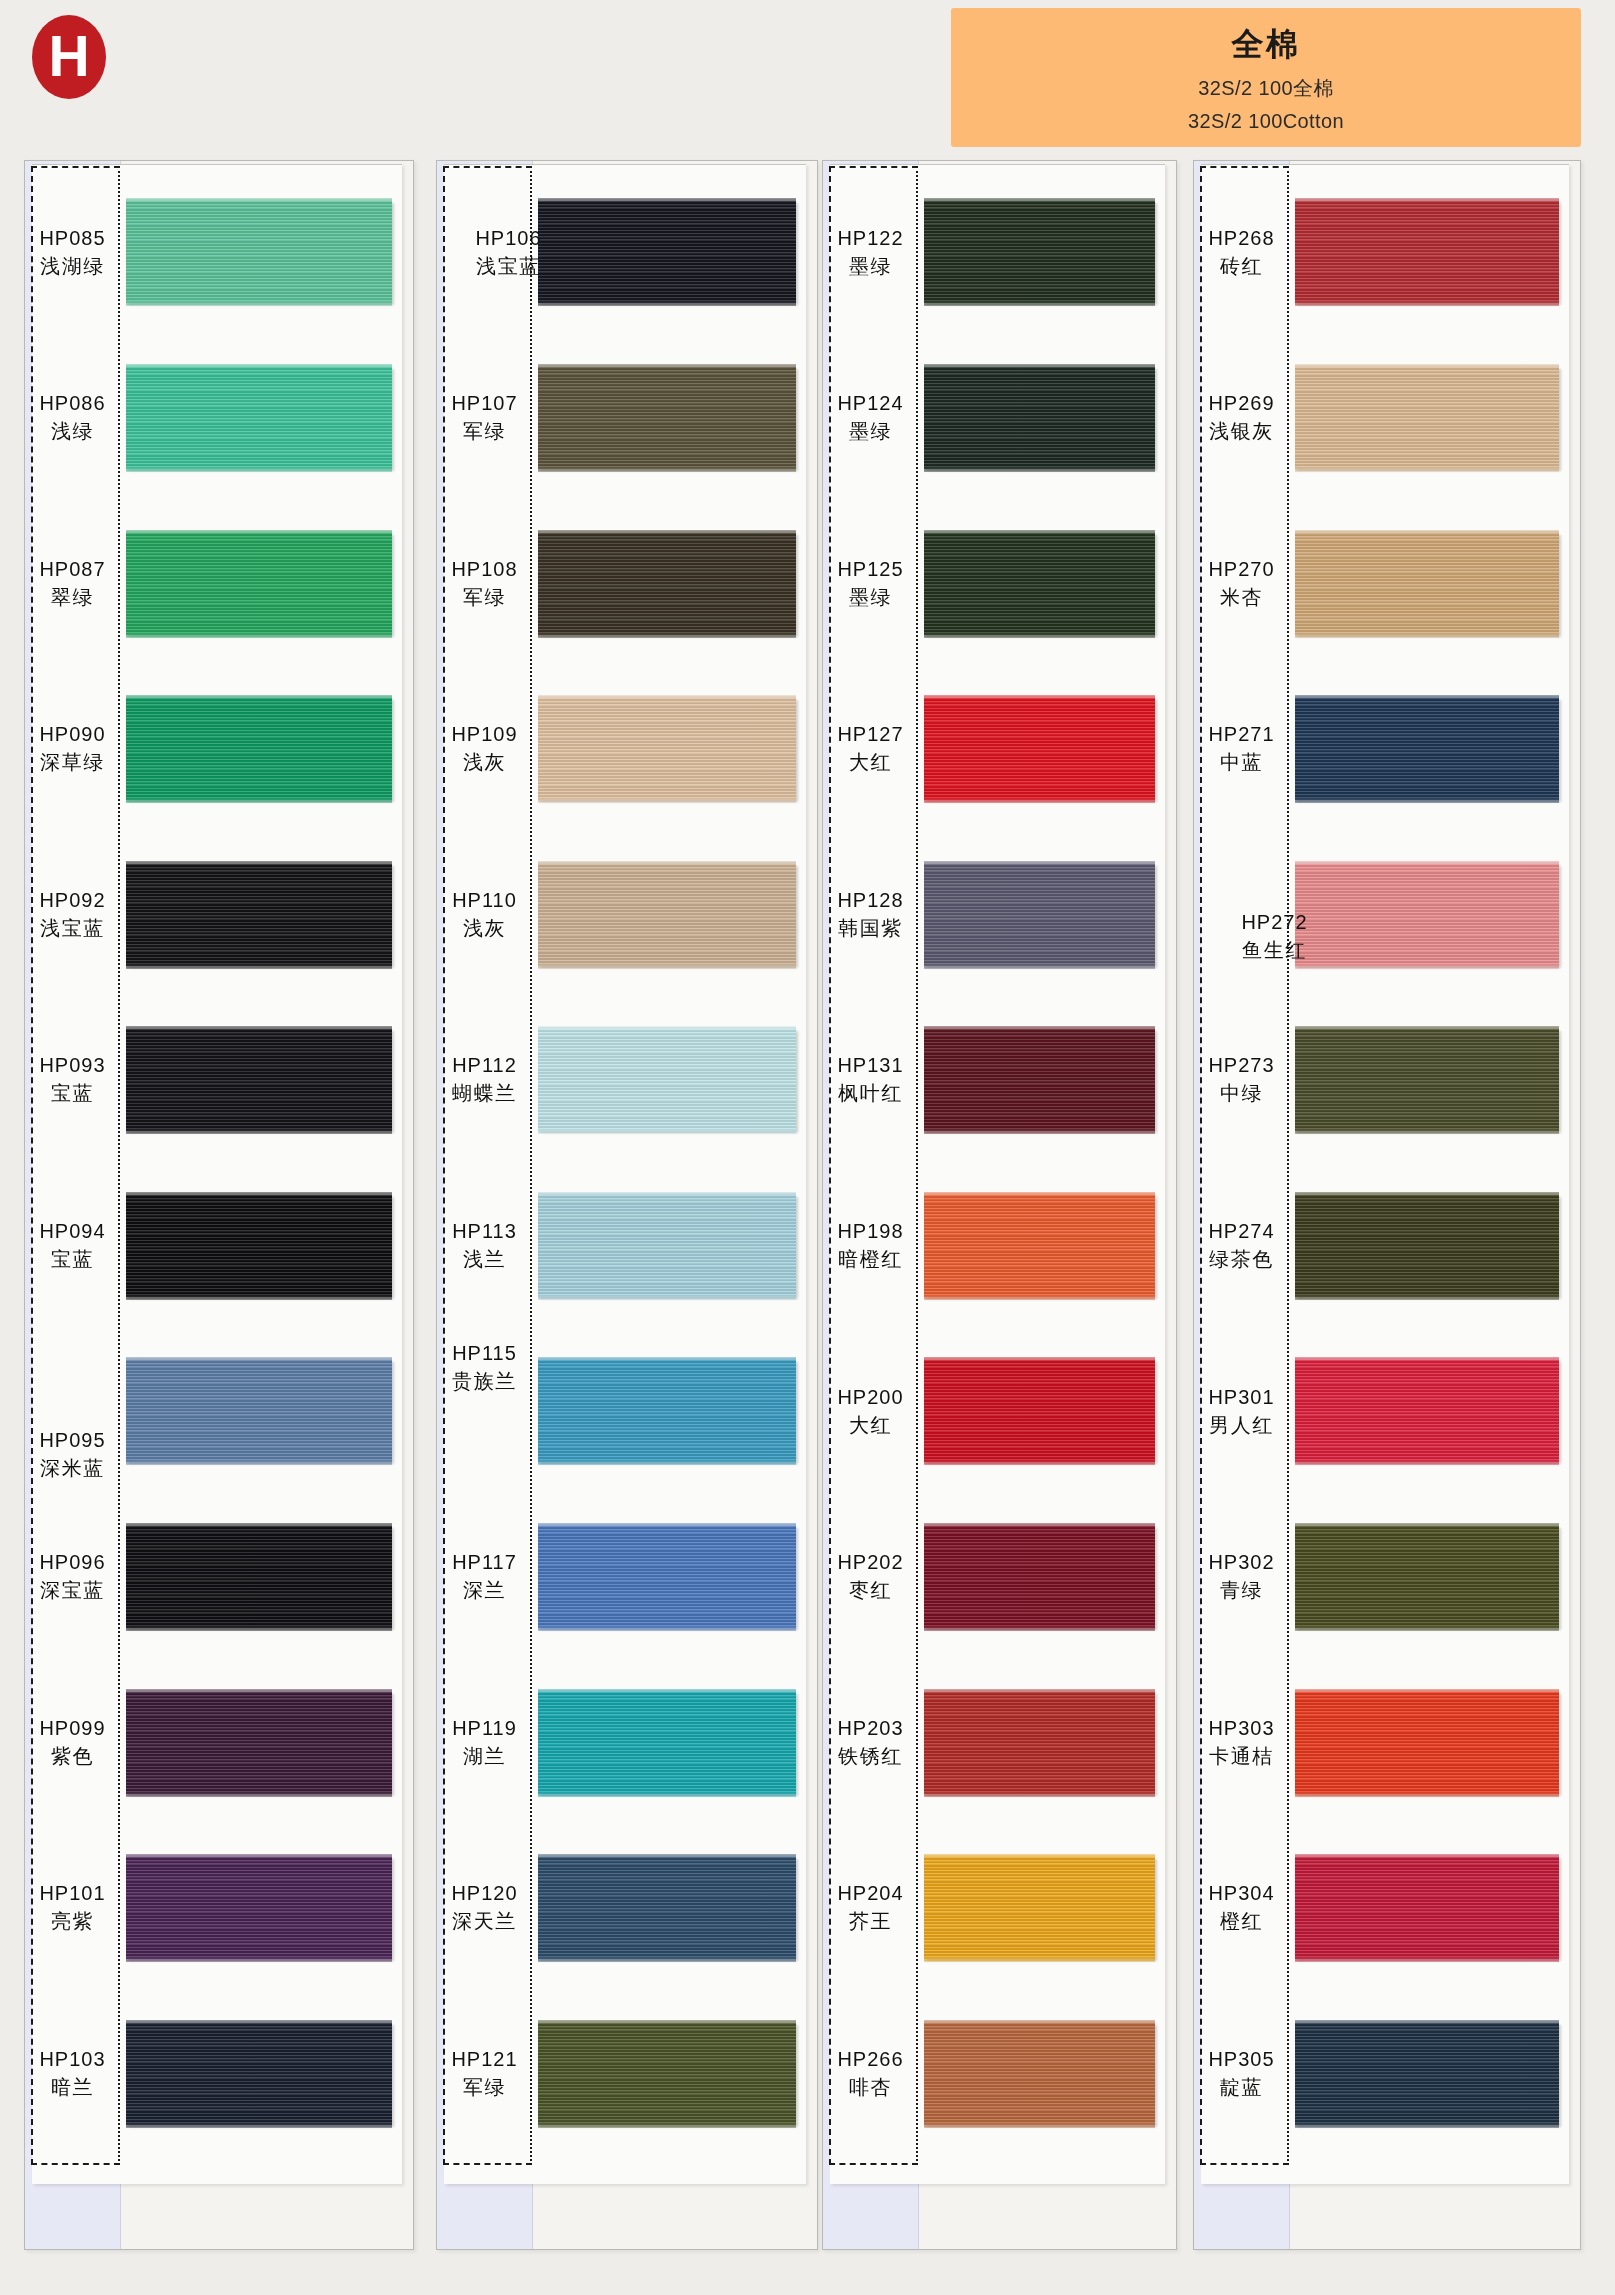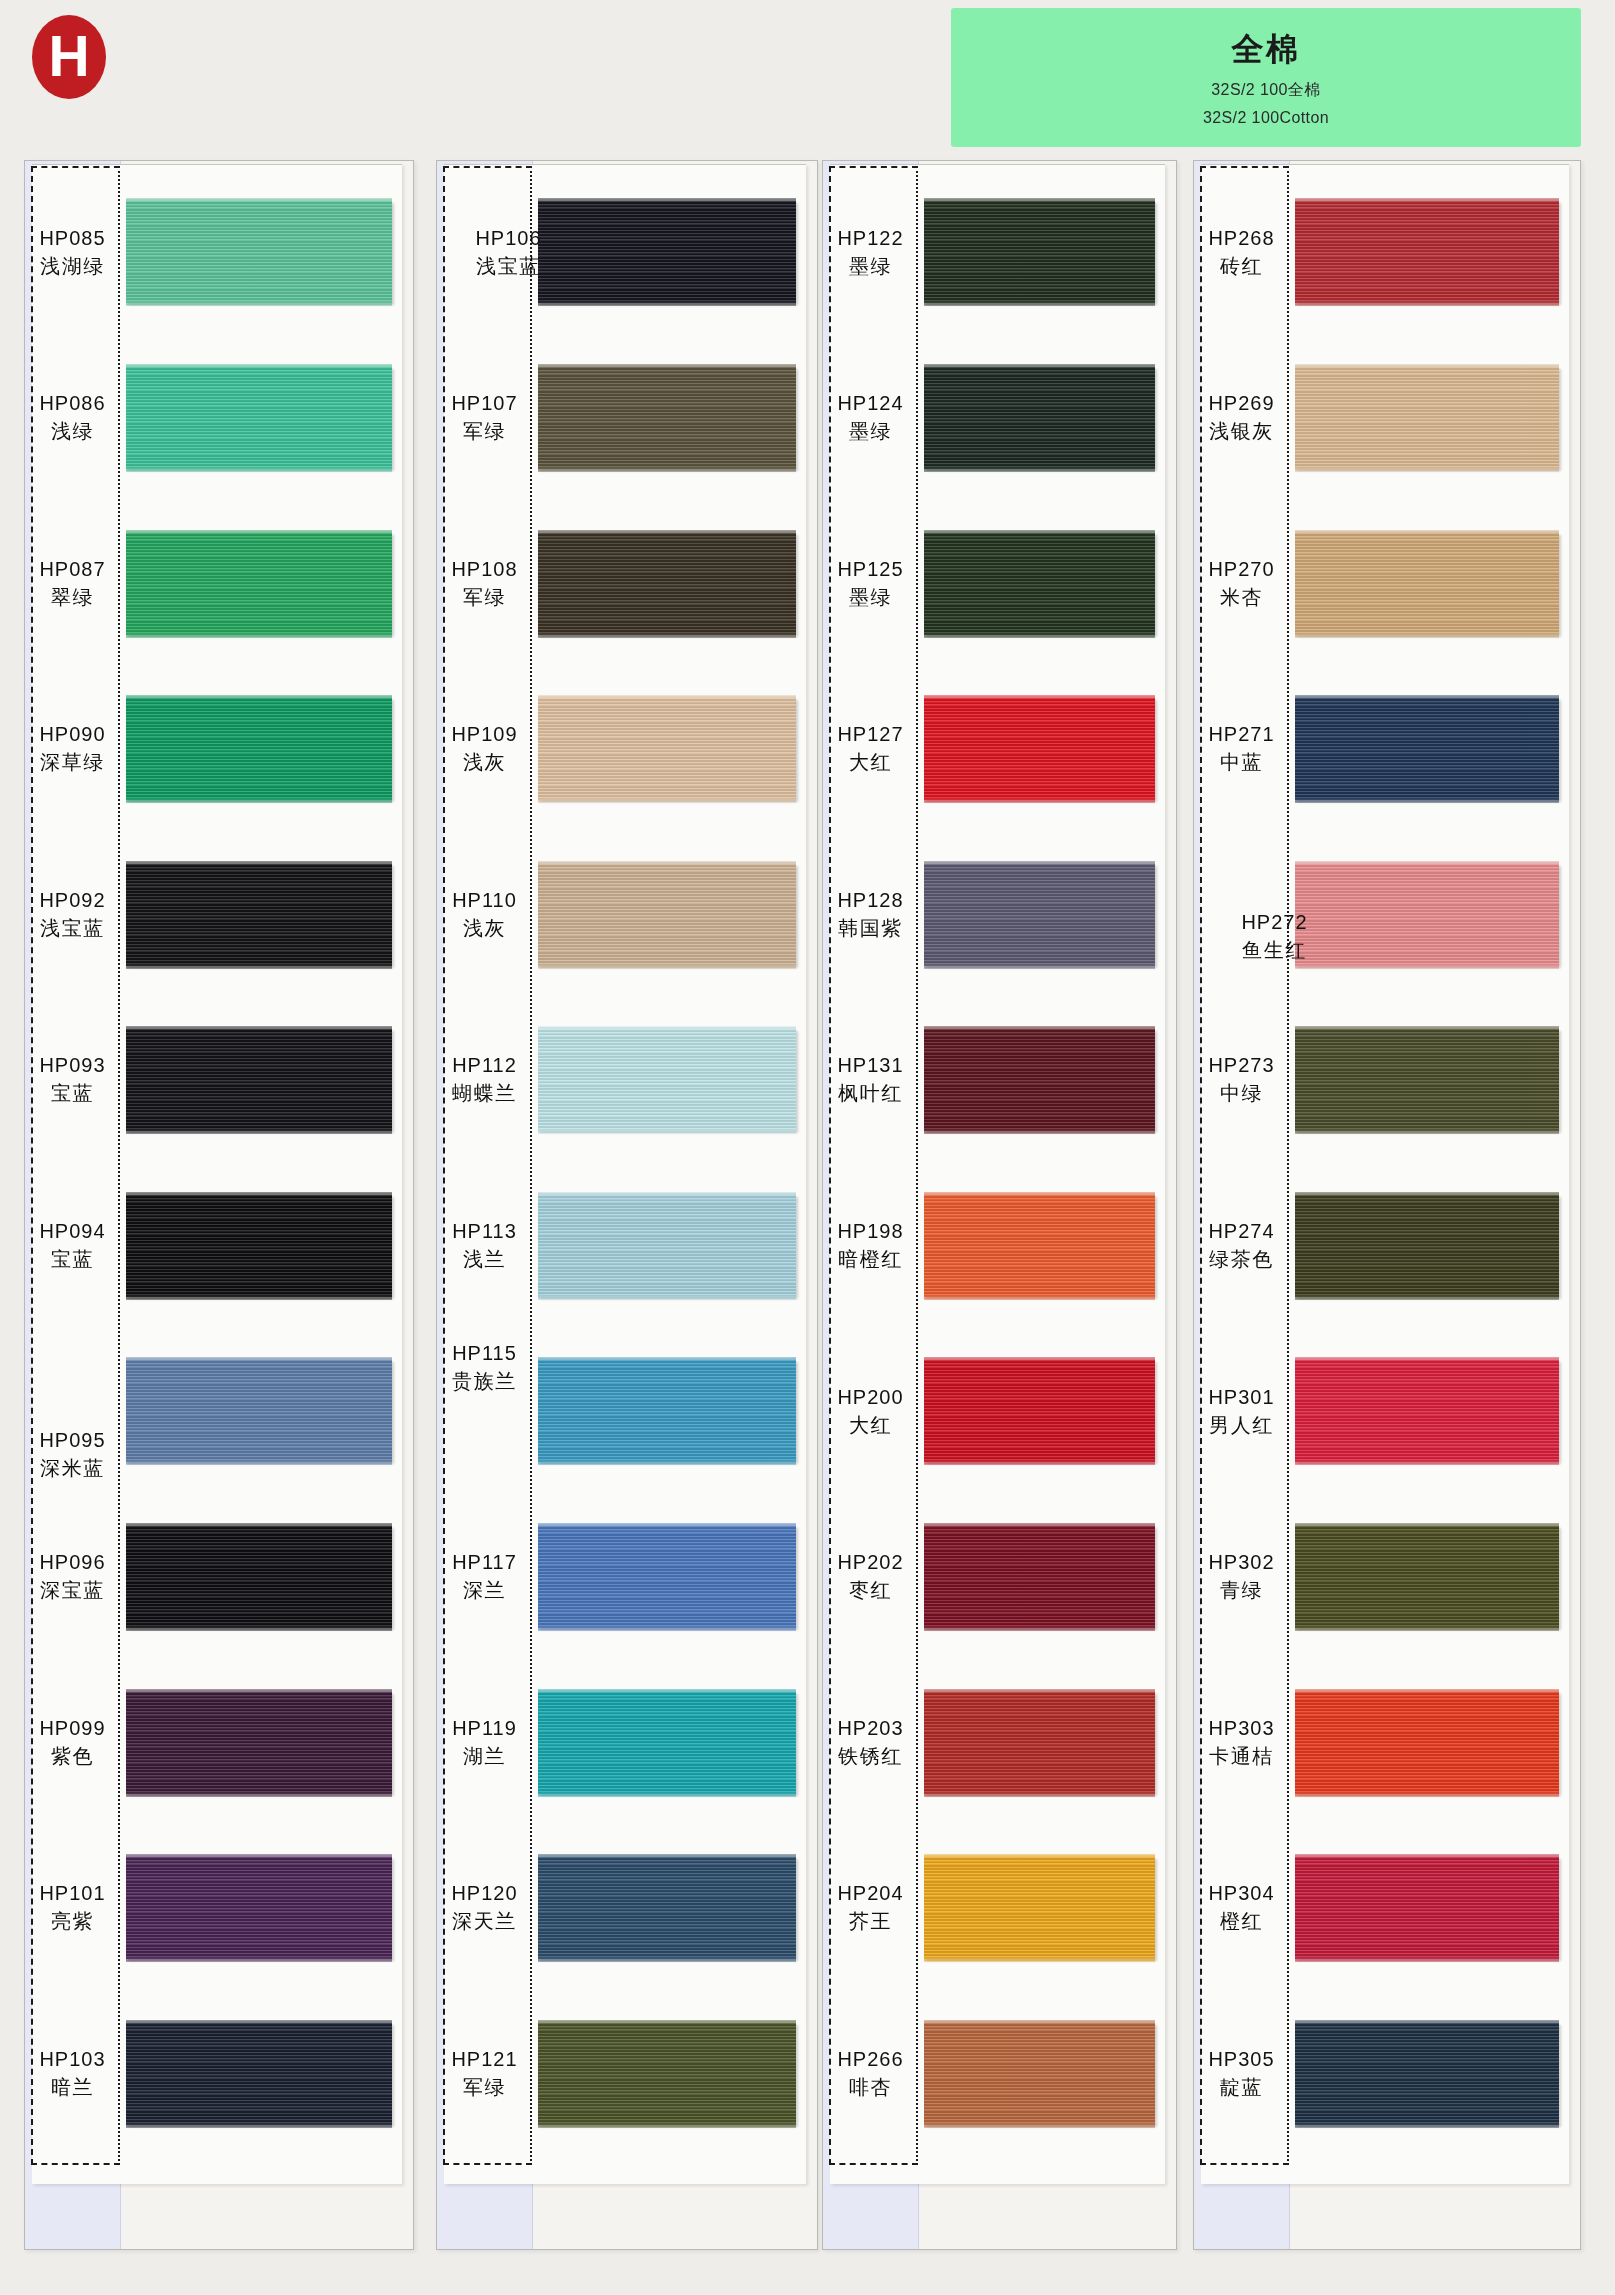--- a/index.html
+++ b/index.html
@@ -20,26 +20,26 @@
     font-family:"Liberation Sans",sans-serif;
   }
   #brand .wordmark{
     color:#bf1d21;font-size:63px;font-weight:bold;letter-spacing:1.6px;
     font-family:"DejaVu Sans",sans-serif;
     text-shadow:0.8px 0.8px 0 rgba(0,0,0,.08);
   }
 
   #spec{
     position:absolute;left:951px;top:8px;width:630px;height:139px;
-    background:#86efac;border-radius:3.2px;
+    background:#fdba74;border-radius:3.2px;
     display:flex;flex-direction:column;align-items:center;justify-content:center;
     gap:8px;
   }
   #spec .t1{font-size:32px;font-weight:bold;color:#1b1b1b;letter-spacing:2.4px;}
-  #spec .t2,#spec .t3{font-size:16px;color:#2b2b2b;letter-spacing:0.4px;}
+  #spec .t2,#spec .t3{font-size:20px;color:#2b2b2b;letter-spacing:0.4px;}
 
   
   #cards{position:absolute;left:0;top:160px;width:1615px;height:2100px;}
   .card{
     position:absolute;top:0;height:2088px;
     background:#f4f3ef;
     border:0.8px solid #b9b9b4;
     box-shadow:1.6px 2.4px 4px rgba(0,0,0,.07);
   }
   .card .labelcol{

